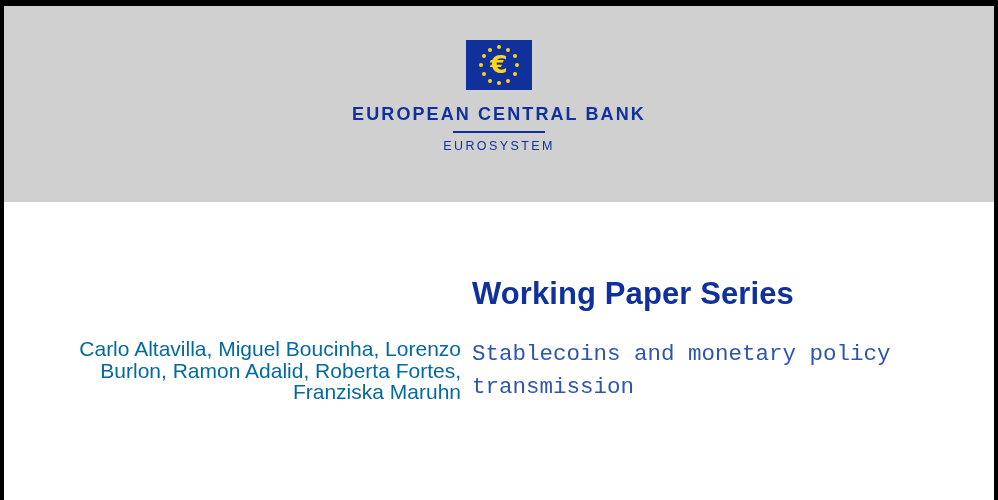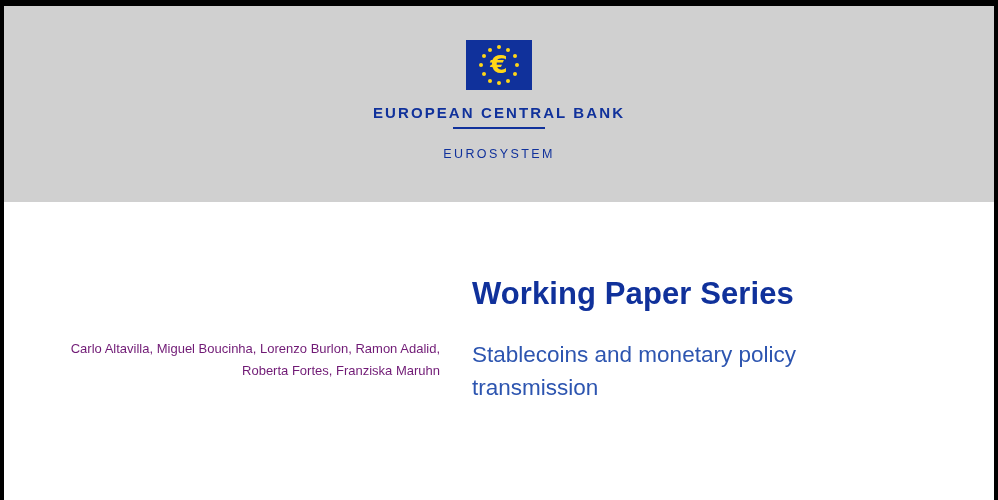--- a/index.html
+++ b/index.html
@@ -70,33 +70,33 @@
   .star {
     position: absolute;
     width: 4px;
     height: 4px;
     background: #ffd617;
     border-radius: 50%;
   }
   .logo-text {
     margin-top: 10px;
     color: #10319b;
-    font-size: 15px;
+    font-size: 18px;
     font-weight: bold;
     letter-spacing: 2.1px;
     font-family: "Liberation Sans", sans-serif;
   }
   .logo-rule {
     margin: 6px auto 0 auto;
     width: 92px;
     height: 2px;
     background: #10319b;
   }
   .logo-sub {
-    margin-top: 18px;
+    margin-top: 6px;
     color: #10319b;
     font-size: 12.5px;
     letter-spacing: 2.4px;
     font-family: "Liberation Sans", sans-serif;
   }
   .body-area {
     position: absolute;
     left: 0;
     top: 196px;
     width: 990px;
@@ -109,38 +109,38 @@
     left: 468px;
     top: 66px;
     color: #10319b;
     font-size: 31px;
     font-weight: bold;
     font-family: "Liberation Sans", sans-serif;
     letter-spacing: 0.1px;
   }
   .authors {
     position: absolute;
-    left: 48px;
+    left: 69px;
     top: 128px;
     width: 388px;
     text-align: right;
-    color: #701a75;
-    font-size: 13px;
+    color: #0369a1;
+    font-size: 21px;
     line-height: 21.5px;
     font-family: "Liberation Sans", sans-serif;
   }
   .paper-title {
     position: absolute;
     left: 468px;
     top: 128px;
     width: 440px;
     color: #2d55b0;
     font-size: 22.5px;
     line-height: 33px;
-    font-family: Liberation Sans, sans-serif;
+    font-family: Liberation Mono, monospace;
   }
 </style>
 </head>
 <body>
 
 <div class="page">
 
   <div class="header-band"></div>
 
   <div class="logo-wrap">

